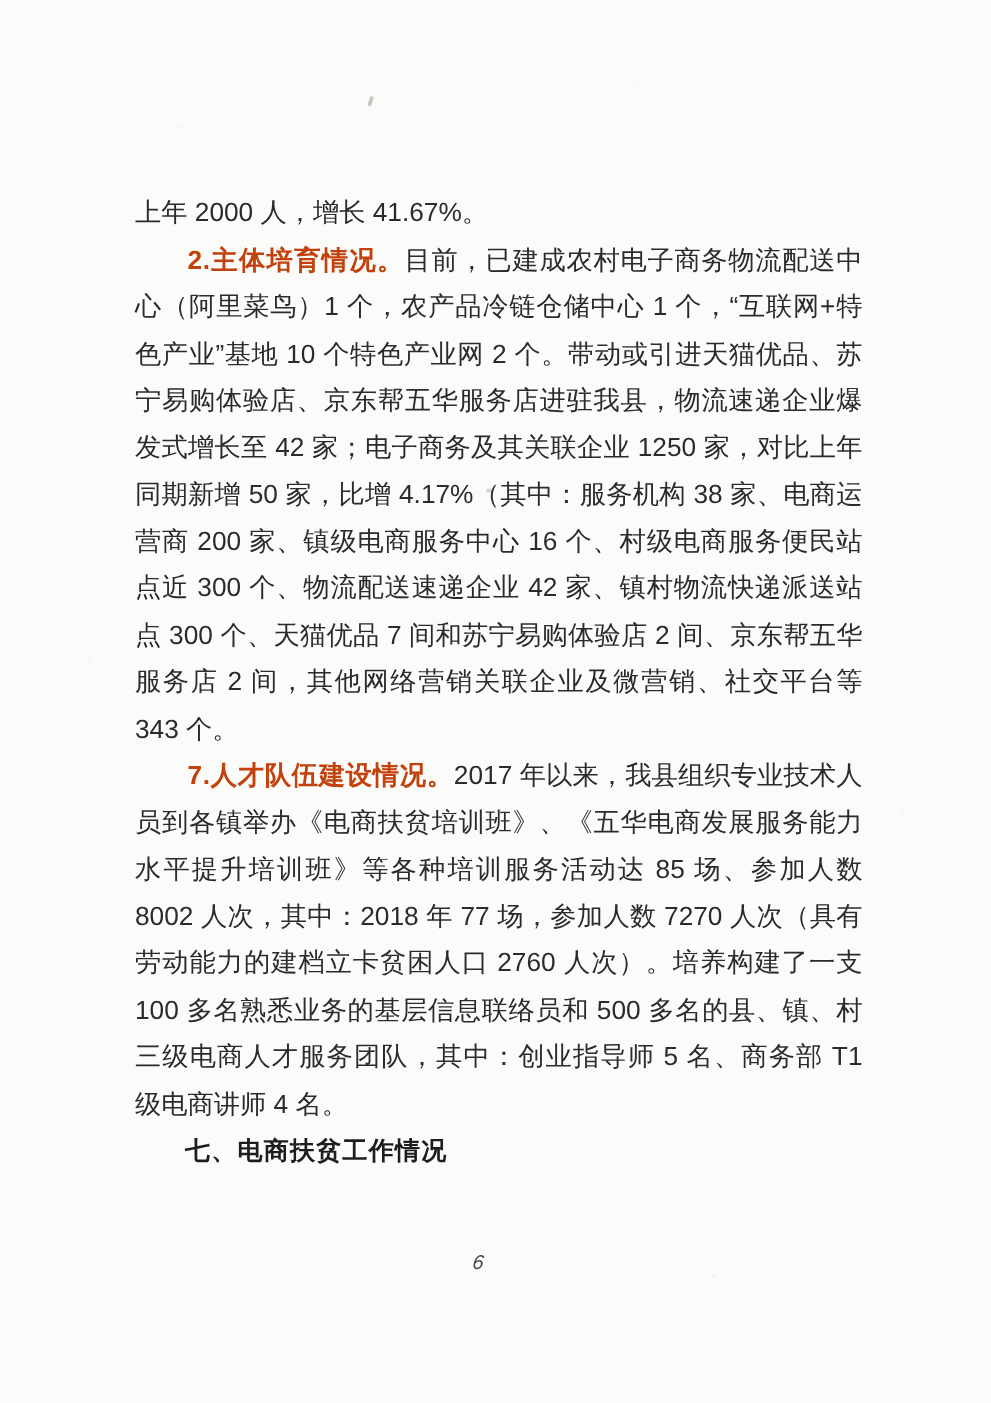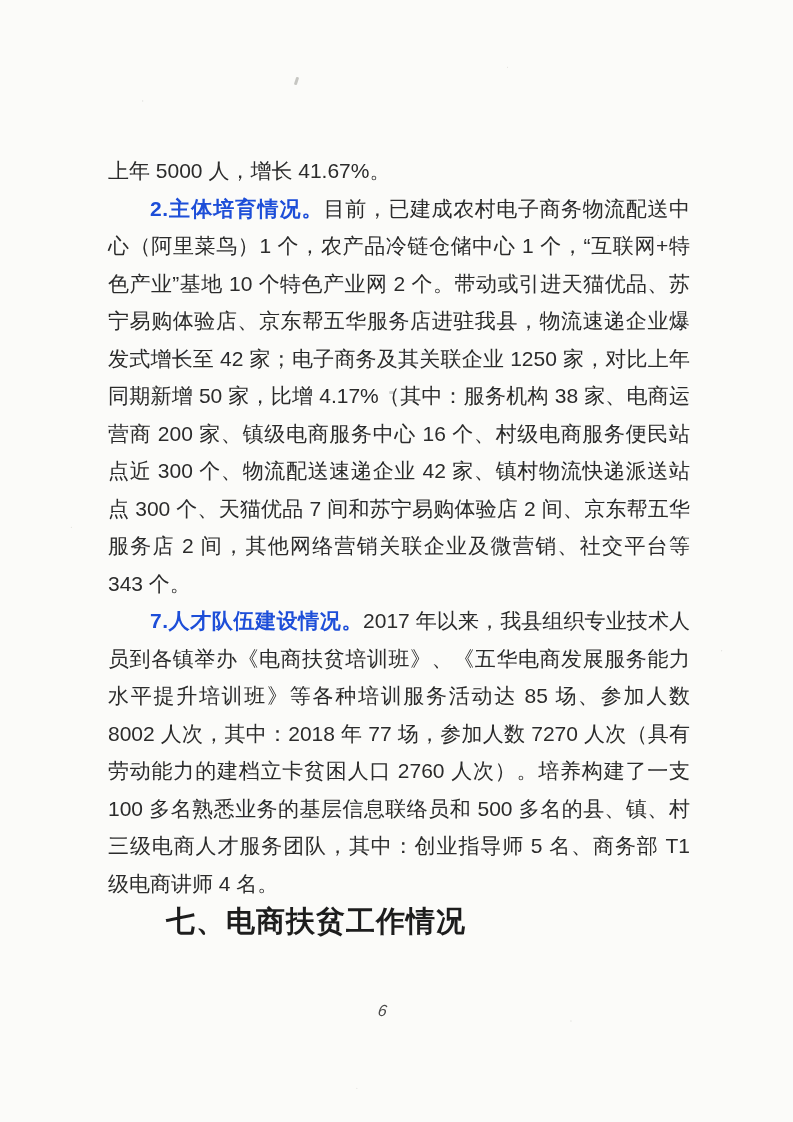--- a/index.html
+++ b/index.html
@@ -36,25 +36,25 @@
     color: #2b2b2b;
     font-size: 21px;
     line-height: 37.5px;
     text-align: justify;
     text-justify: inter-ideograph;
   }
   .para { text-indent: 0; }
   .para.indent { text-indent: 2em; }
   .para .lead {
     font-weight: 700;
-    color: #1d4ed8;
+    color: #c2410c;
     letter-spacing: 0.5px;
   }
   .section-heading {
-    font-size: 29px;
+    font-size: 20px;
     font-weight: 700;
     color: #1d1d1d;
     text-indent: 2em;
     letter-spacing: 1px;
     line-height: 37.5px;
     margin-top: 1px;
   }
   .page-number {
     position: absolute;
     left: 378px;
@@ -74,21 +74,21 @@
 </style>
 </head>
 <body>
 
 <div class="scan-noise"></div>
 <span class="artifact artifact-1"></span>
 <span class="artifact artifact-2"></span>
 
 <main class="page-body">
 
-  <p class="para"><span>上年 5000 人，增长 41.67%。</span></p>
+  <p class="para"><span>上年 2000 人，增长 41.67%。</span></p>
 
   <p class="para indent"><span class="lead">2.主体培育情况。</span><span>目前，已建成农村电子商务物流配送中心（阿里菜鸟）1 个，农产品冷链仓储中心 1 个，“互联网+特色产业”基地 10 个特色产业网 2 个。带动或引进天猫优品、苏宁易购体验店、京东帮五华服务店进驻我县，物流速递企业爆发式增长至 42 家；电子商务及其关联企业 1250 家，对比上年同期新增 50 家，比增 4.17%（其中：服务机构 38 家、电商运营商 200 家、镇级电商服务中心 16 个、村级电商服务便民站点近 300 个、物流配送速递企业 42 家、镇村物流快递派送站点 300 个、天猫优品 7 间和苏宁易购体验店 2 间、京东帮五华服务店 2 间，其他网络营销关联企业及微营销、社交平台等 343 个。</span></p>
 
   <p class="para indent"><span class="lead">7.人才队伍建设情况。</span><span>2017 年以来，我县组织专业技术人员到各镇举办《电商扶贫培训班》、《五华电商发展服务能力水平提升培训班》等各种培训服务活动达 85 场、参加人数 8002 人次，其中：2018 年 77 场，参加人数 7270 人次（具有劳动能力的建档立卡贫困人口 2760 人次）。培养构建了一支 100 多名熟悉业务的基层信息联络员和 500 多名的县、镇、村三级电商人才服务团队，其中：创业指导师 5 名、商务部 T1 级电商讲师 4 名。</span></p>
 
   <h2 class="section-heading">七、电商扶贫工作情况</h2>
 
 
 </main>
 

